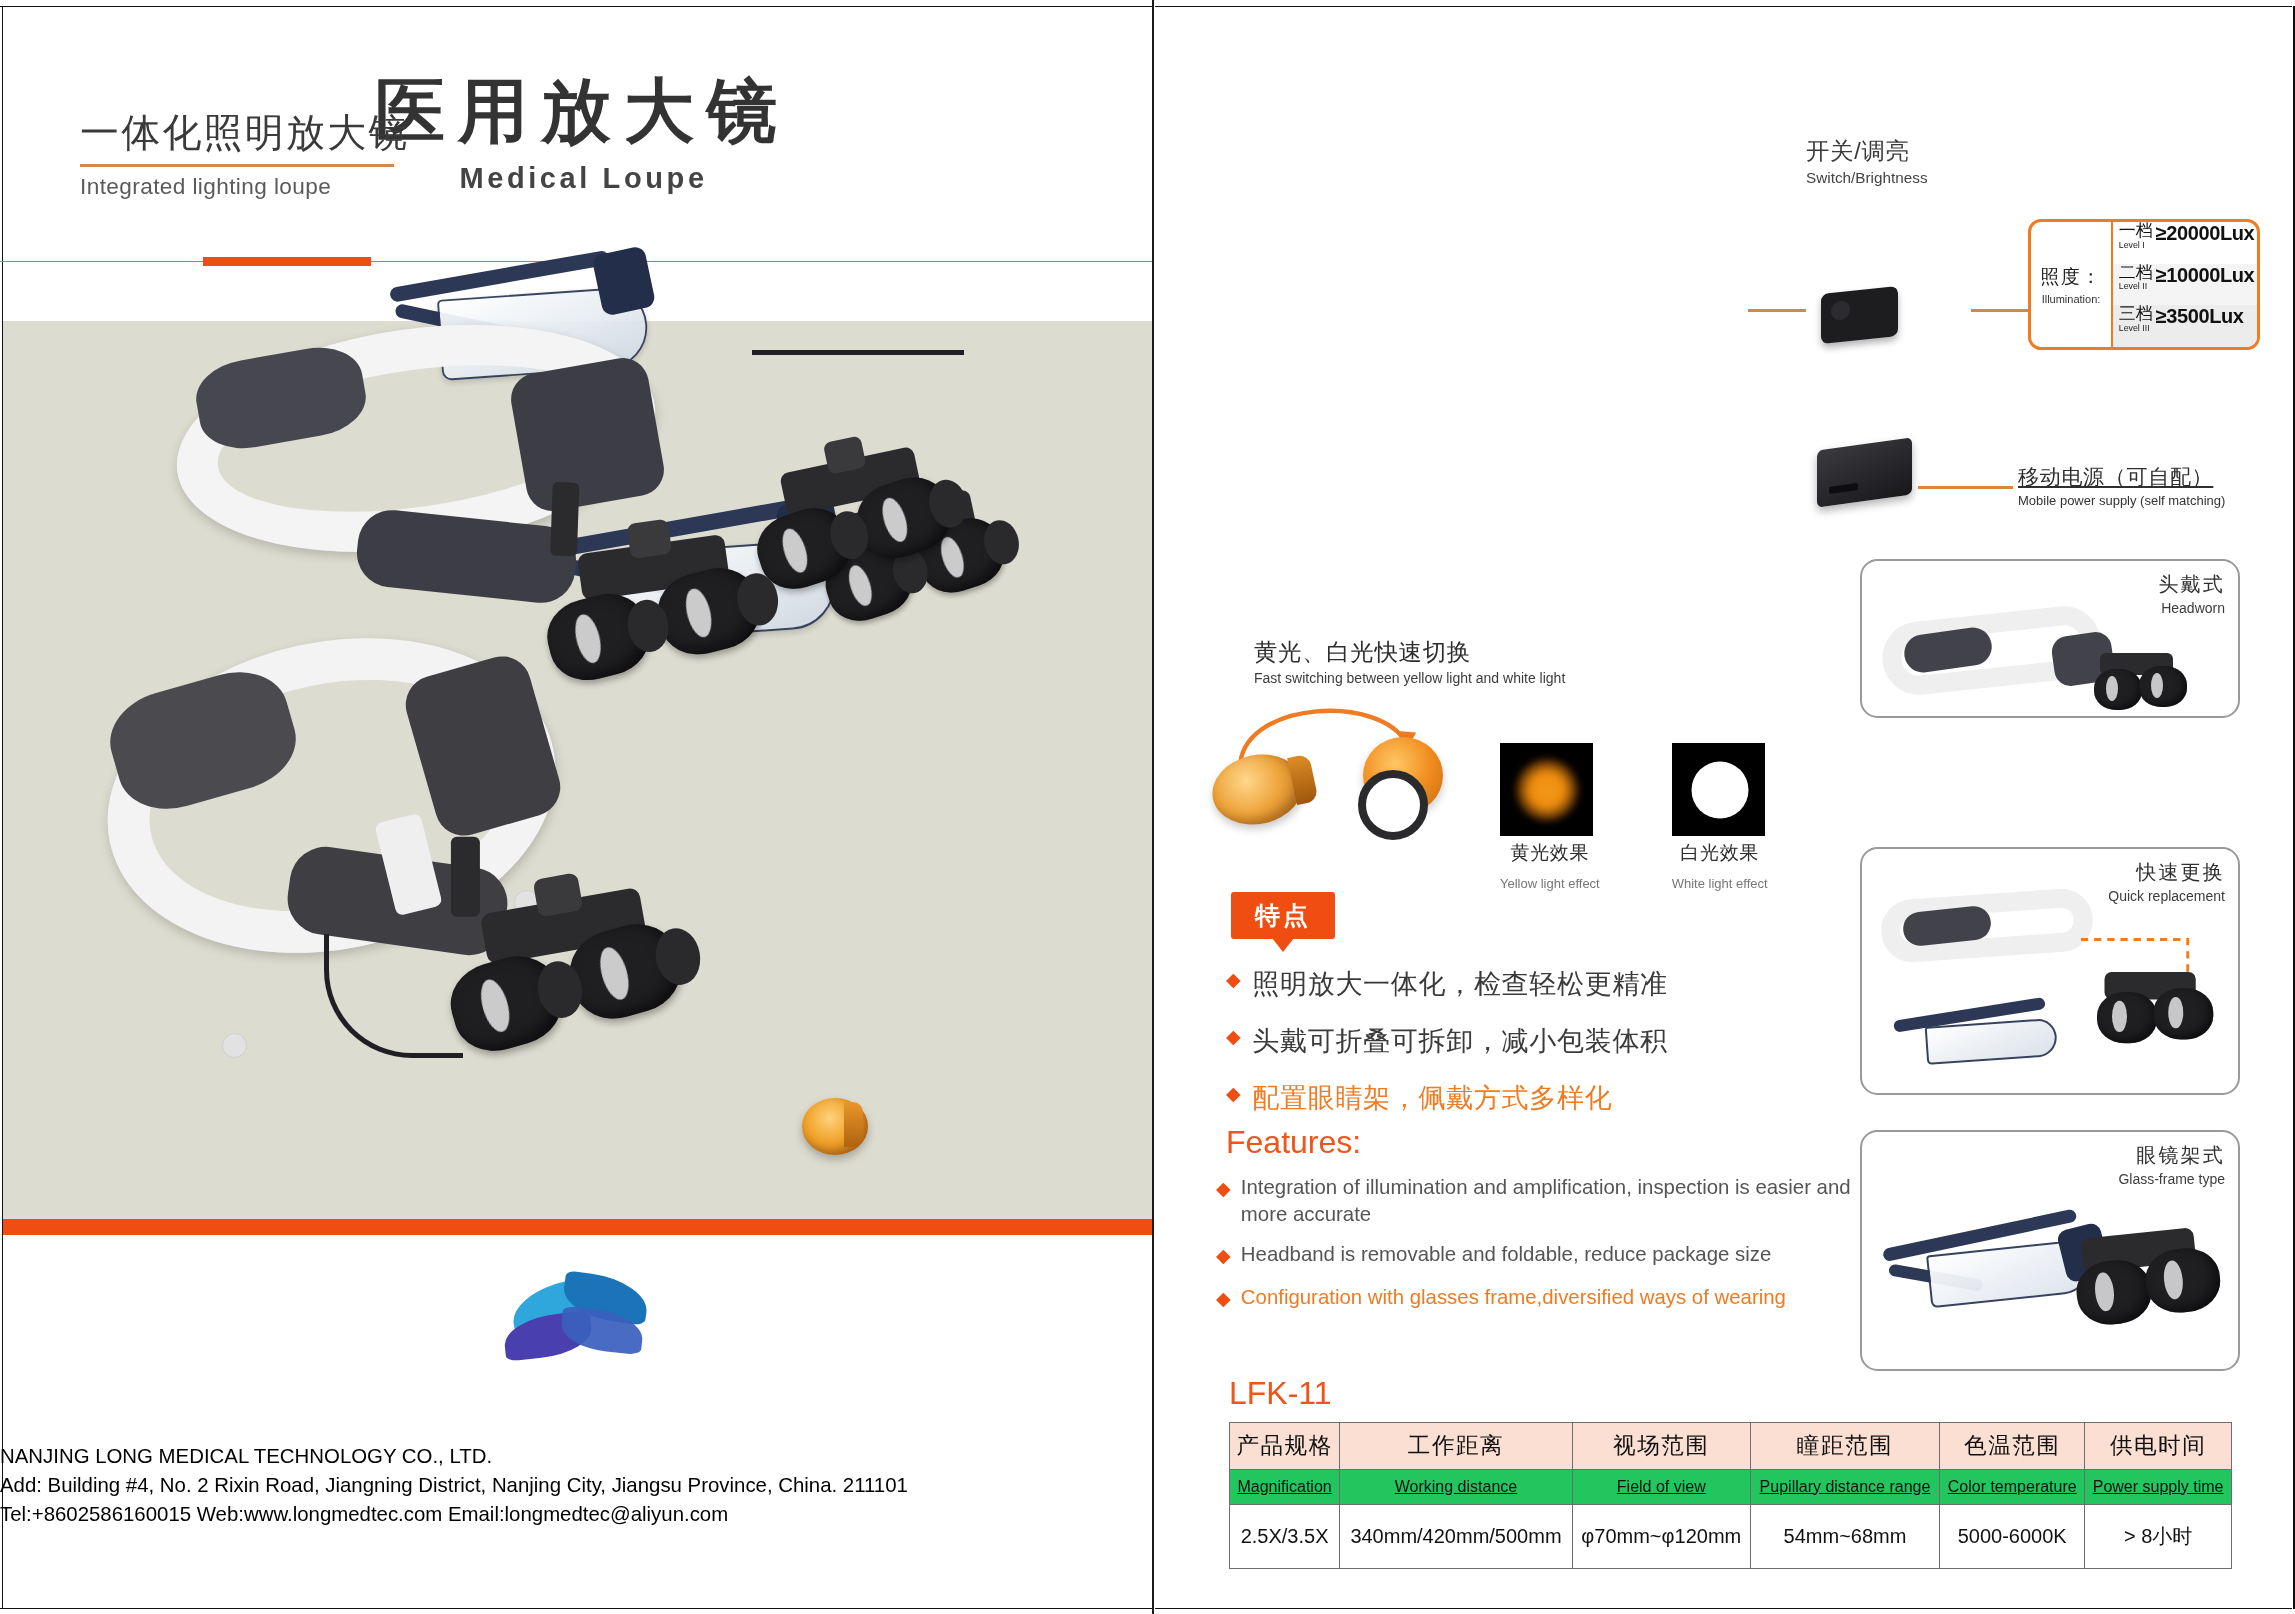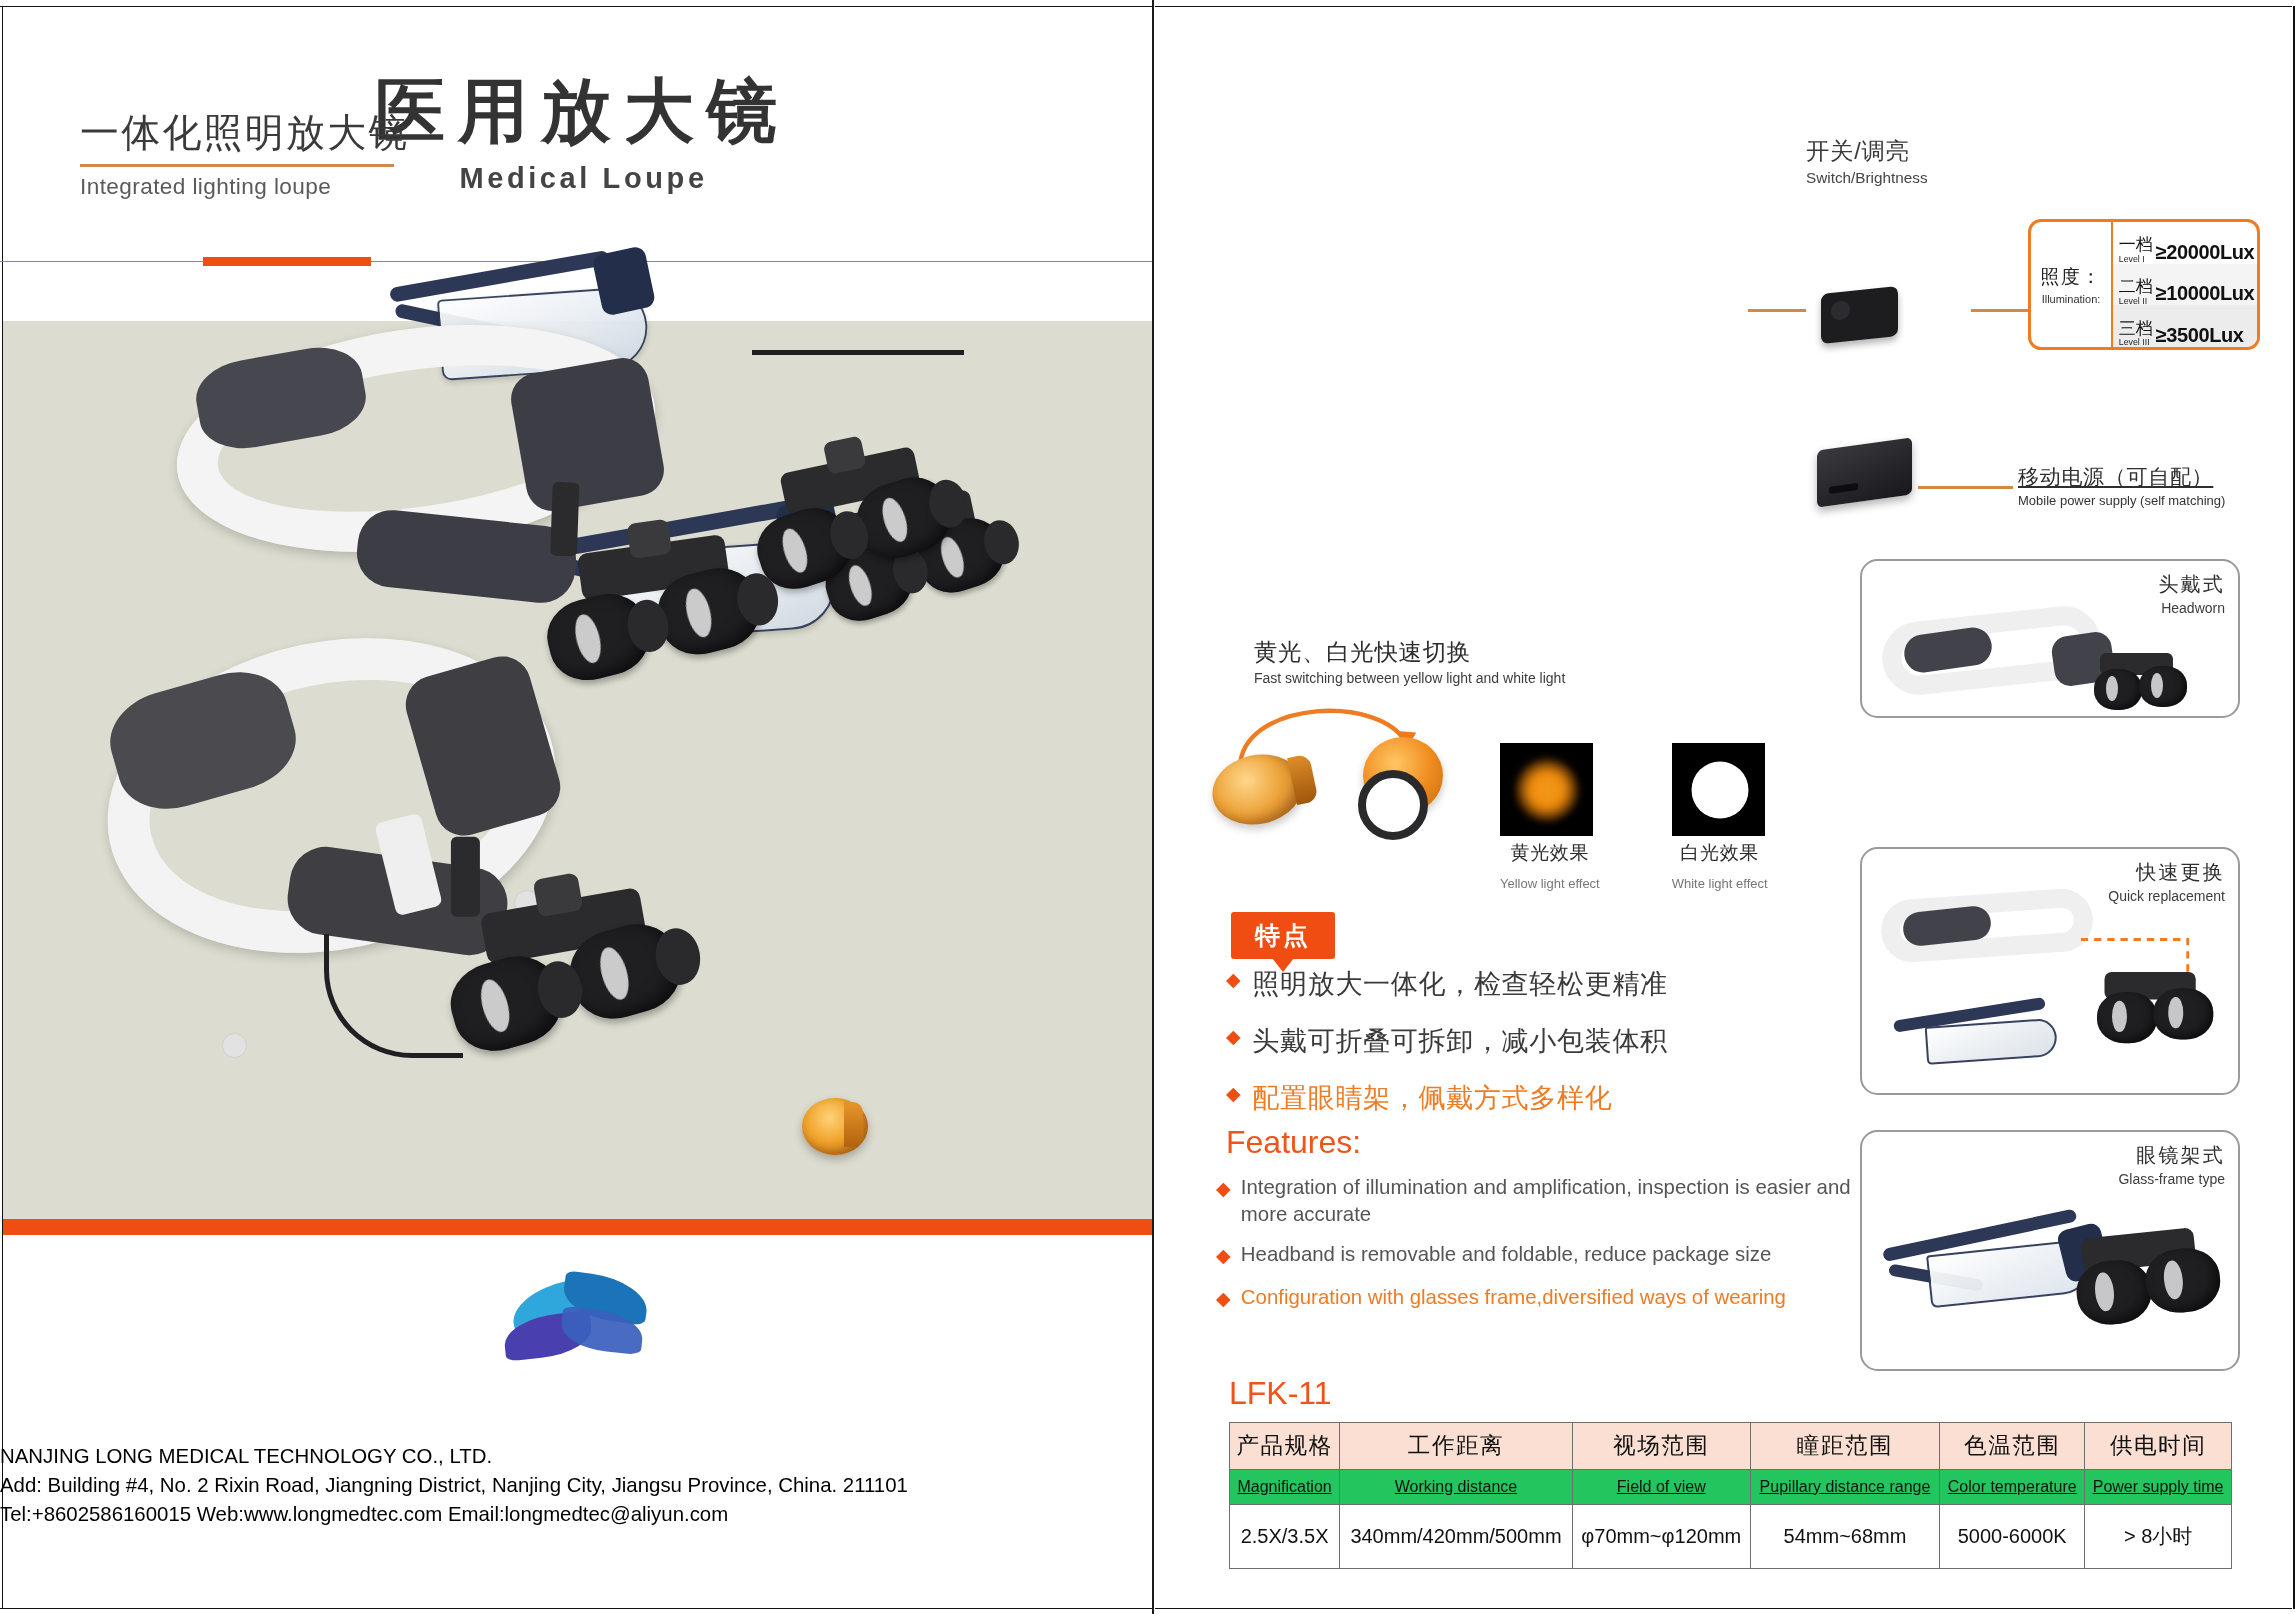--- a/index.html
+++ b/index.html
@@ -166,21 +166,21 @@
 
   
   .illum-box { position:absolute; left:2028px; top:219px; width:232px; height:131px;
                border:3.6px solid #ef7b22; border-radius:13px; display:flex; overflow:hidden;
                background:#fff; }
   .illum-left { width:82px; display:flex; flex-direction:column; justify-content:center;
                 align-items:center; border-right:2.2px solid #ef7b22; }
   .illum-left .cn{ font-size:19px; color:#222; letter-spacing:1.5px; }
   .illum-left .en{ font-size:11px; color:#333; margin-top:2.2px; }
   .illum-right{ flex:1; display:flex; flex-direction:column; }
-  .illum-row{ flex:1; display:flex; align-items:flex-end; padding-left:5.8px; gap:2.9px; }
+  .illum-row{ flex:1; display:flex; align-items:flex-start; padding-left:5.8px; gap:2.9px; }
   .illum-row:nth-child(2){ background:#f4f4f4; }
   .illum-row:nth-child(3){ background:#ececec; }
   .lvl { display:flex; flex-direction:column; line-height:1; }
   .lvl .cn{ font-size:17px; color:#111; }
   .lvl .en{ font-size:8.8px; color:#222; margin-top:1.5px; }
   .lux{ font-size:20px; font-weight:700; color:#111; letter-spacing:-0.4px; }
 
   
   .power-img{ position:absolute; left:1817px; top:444px; width:95px; height:57px;
               background:linear-gradient(160deg,#3a3a3f,#18181b); border-radius:5.8px;
@@ -219,21 +219,21 @@
       width:63px; height:63px; transform:translate(-50%,-50%); border-radius:50%;
       background:radial-gradient(circle, #f29a1c 0%, #ef8c0d 38%, rgba(170,85,5,.35) 70%, rgba(0,0,0,0) 85%);
       filter:blur(3.6px); }
   .eff-sq.white::after{ content:""; position:absolute; left:52%; top:50%;
       width:57px; height:57px; transform:translate(-50%,-50%); border-radius:50%;
       background:#ffffff; }
   .eff-cn{ font-size:19px; color:#2d2d2d; margin-top:4.4px; letter-spacing:0.7px; }
   .eff-en{ font-size:13px; color:#777; margin-top:10px; }
 
   
-  .tag-badge{ position:absolute; left:1231px; top:912px; width:104px; height:47px;
+  .tag-badge{ position:absolute; left:1231px; top:892px; width:104px; height:47px;
               background:#f04d12; color:#fff; font-size:25px; font-weight:700;
               display:flex; align-items:center; justify-content:center; letter-spacing:2.9px;
               border-radius:2.9px;
               font-family:"DejaVu Sans","Liberation Sans",sans-serif; }
   .tag-badge::after{ content:""; position:absolute; left:41px; bottom:-13px; width:0; height:0;
               border-left:11.7px solid transparent; border-right:11.7px solid transparent;
               border-top:14.6px solid #f04d12; }
 
   .cn-feats{ position:absolute; left:1226px; top:965px; width:657px; }
   .cn-feat{ display:flex; align-items:flex-start; gap:11.7px; margin-bottom:19px; }

